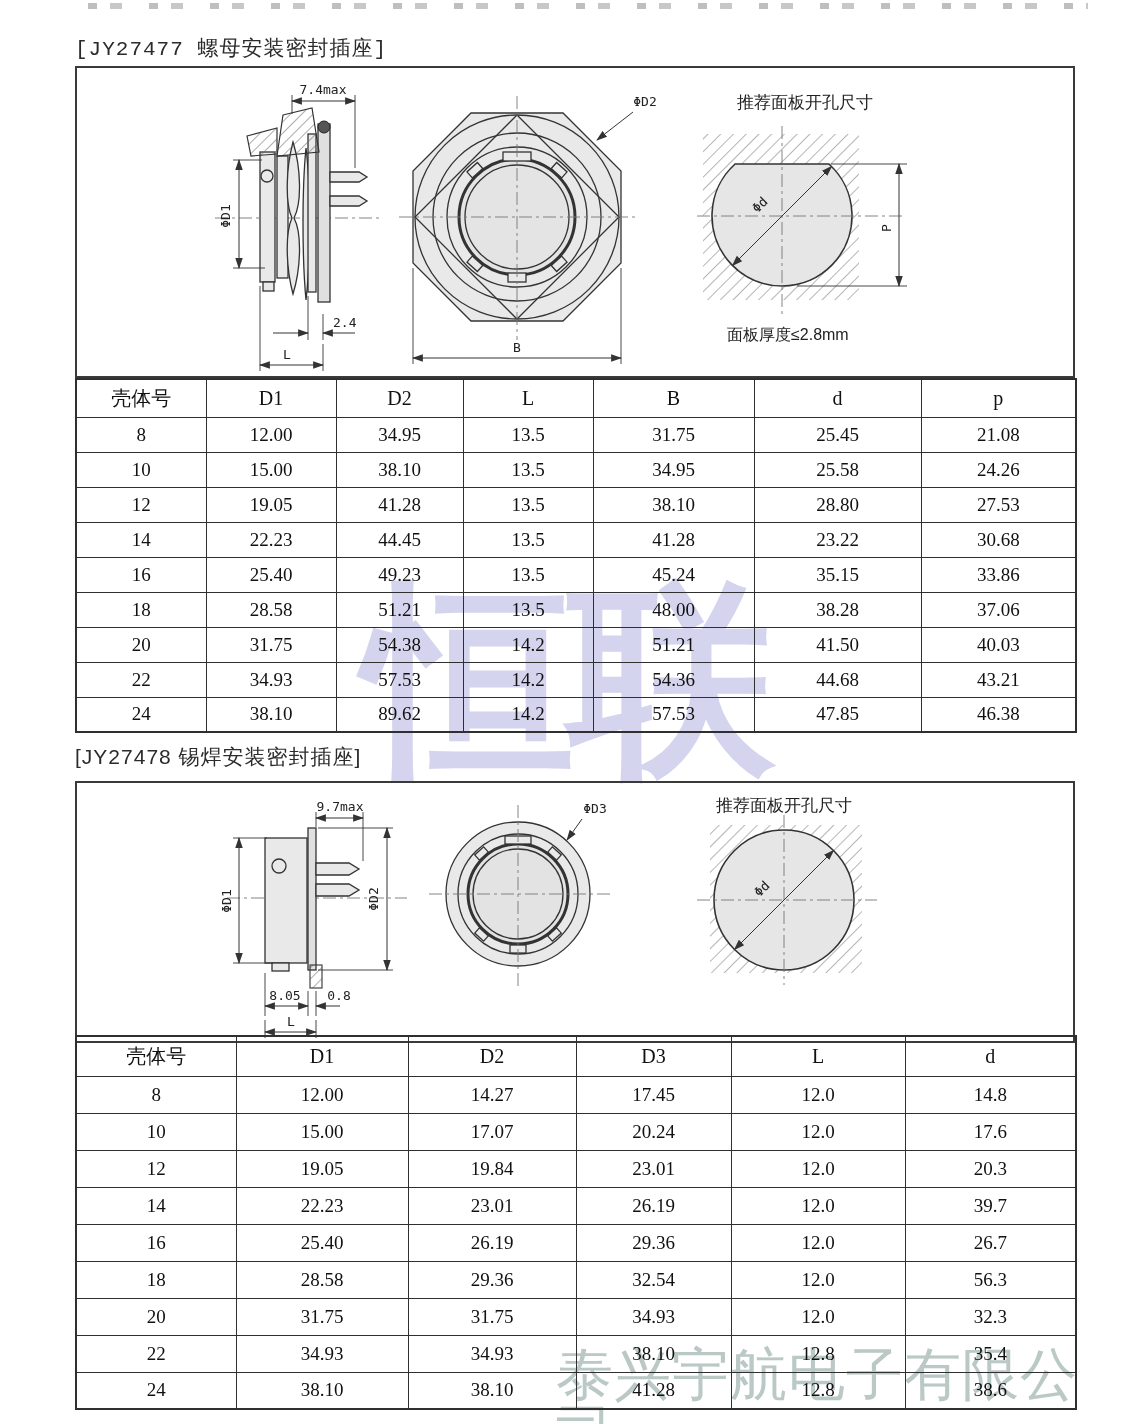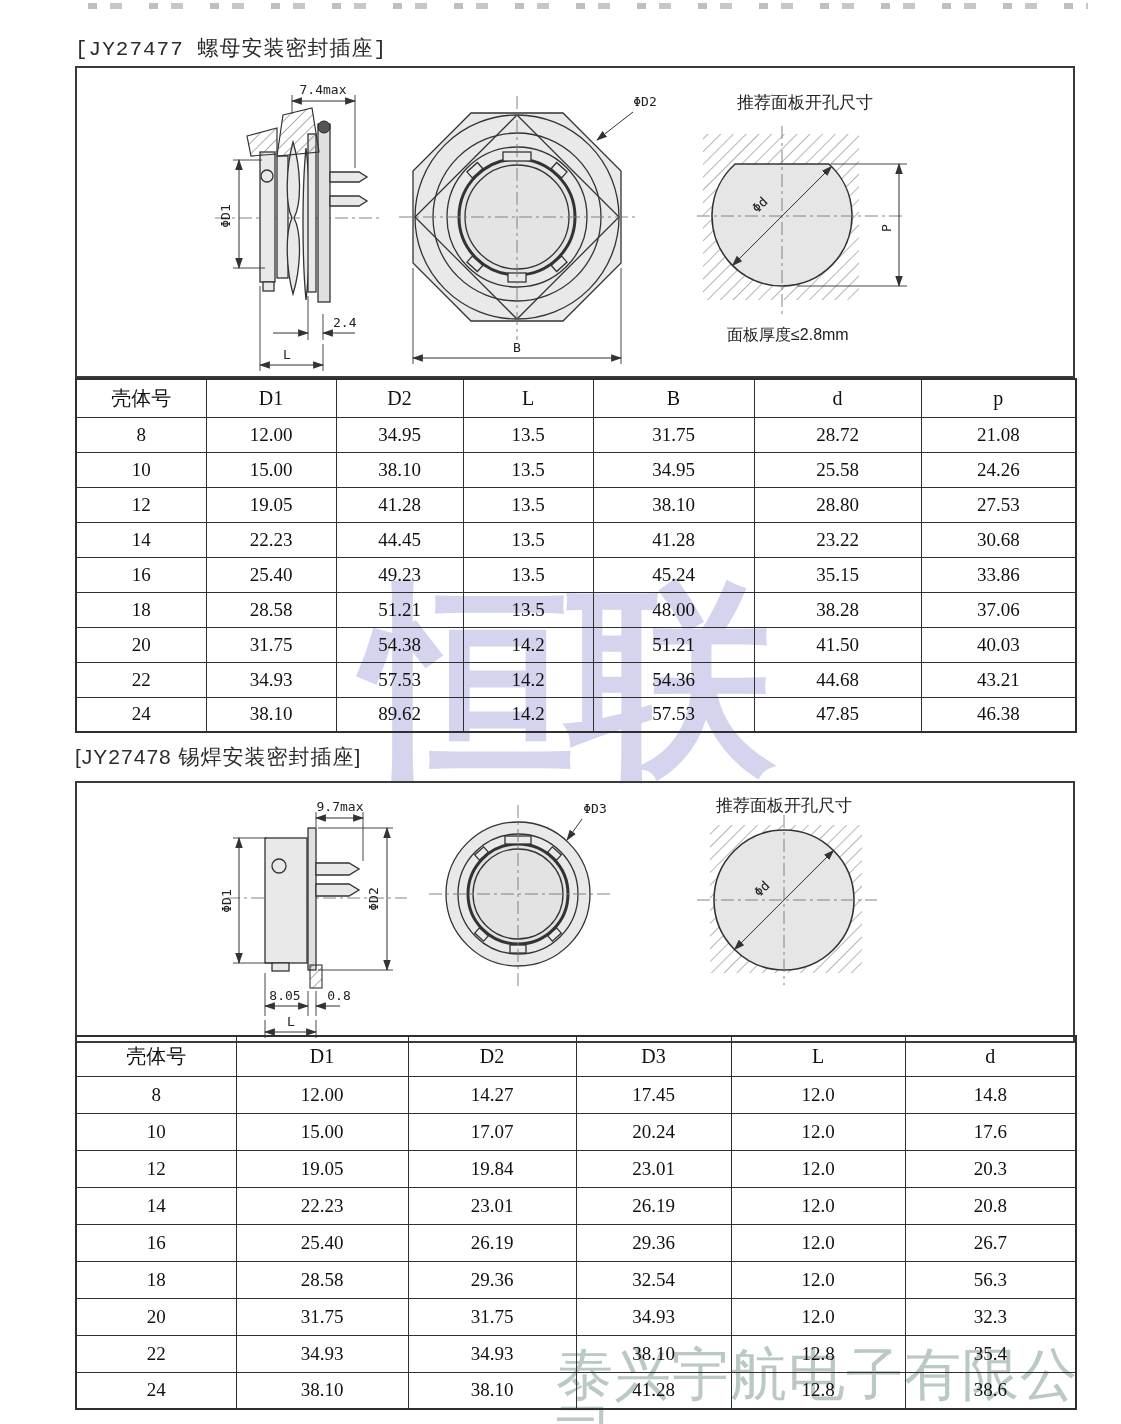--- a/index.html
+++ b/index.html
@@ -200,21 +200,21 @@
           <th>p</th>
         </tr>
       </thead>
       <tbody>
         <tr>
           <td>8</td>
           <td>12.00</td>
           <td>34.95</td>
           <td>13.5</td>
           <td>31.75</td>
-          <td>28.72</td>
+          <td>25.45</td>
           <td>21.08</td>
         </tr>
         <tr>
           <td>10</td>
           <td>15.00</td>
           <td>38.10</td>
           <td>13.5</td>
           <td>34.95</td>
           <td>25.58</td>
           <td>24.26</td>
@@ -427,21 +427,21 @@
           <td>23.01</td>
           <td>12.0</td>
           <td>20.3</td>
         </tr>
         <tr>
           <td>14</td>
           <td>22.23</td>
           <td>23.01</td>
           <td>26.19</td>
           <td>12.0</td>
-          <td>20.8</td>
+          <td>39.7</td>
         </tr>
         <tr>
           <td>16</td>
           <td>25.40</td>
           <td>26.19</td>
           <td>29.36</td>
           <td>12.0</td>
           <td>26.7</td>
         </tr>
         <tr>

